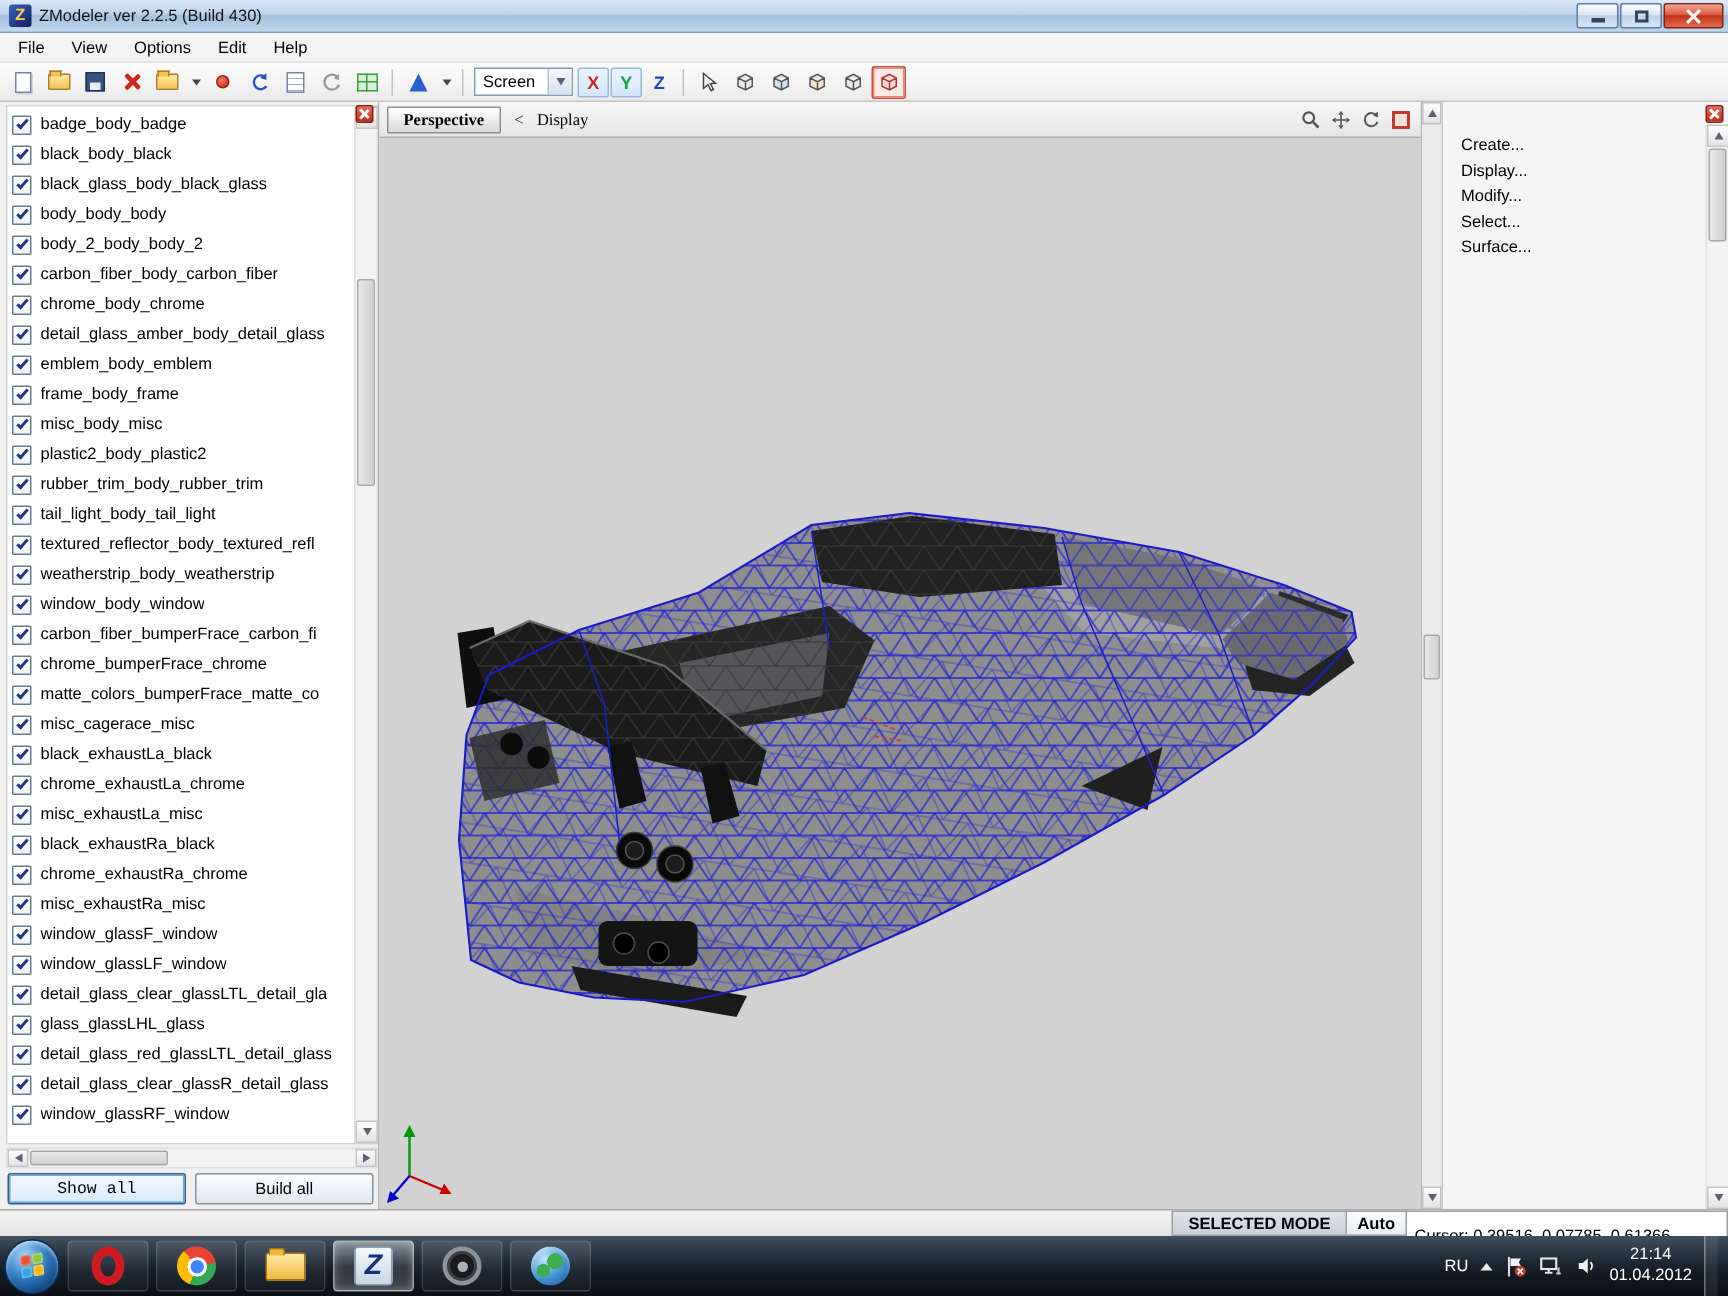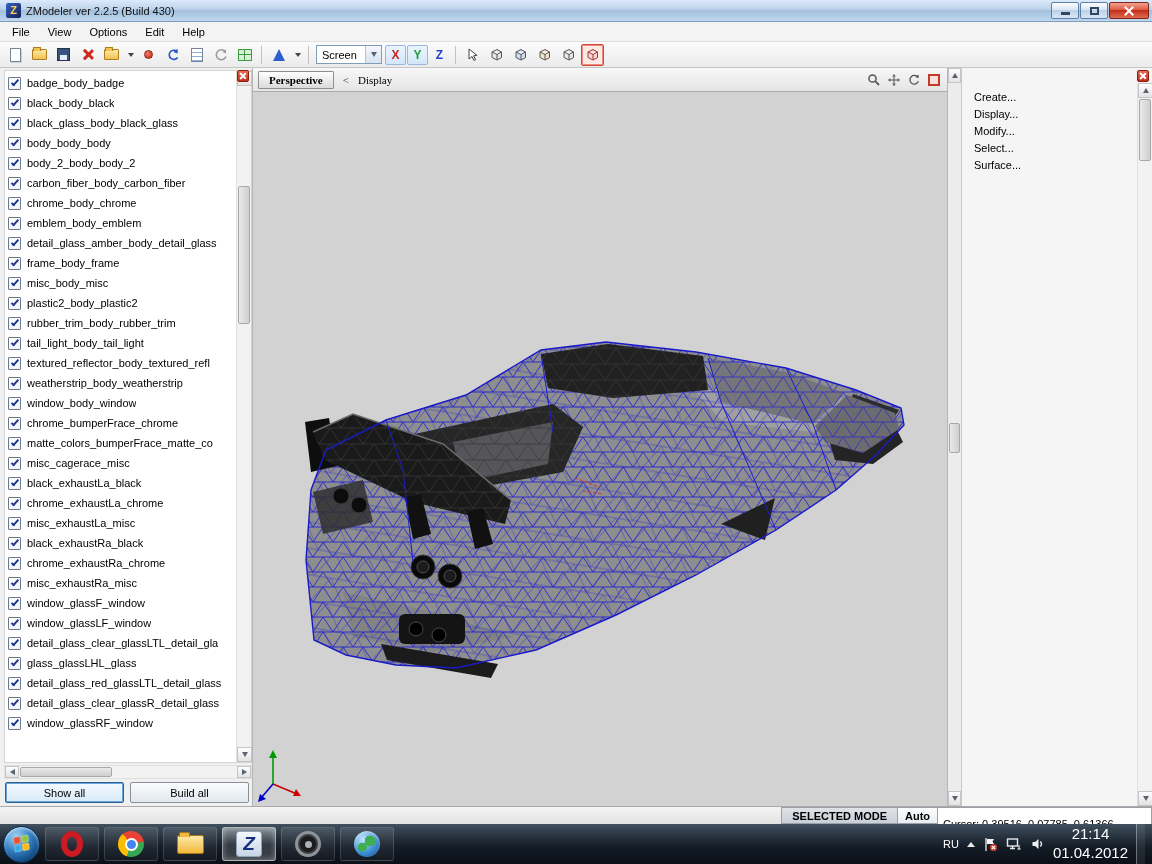--- a/index.html
+++ b/index.html
@@ -78,21 +78,21 @@
   .tri-down { width:0; height:0; border-left:3.5px solid transparent; border-right:3.5px solid transparent; border-top:5px solid #5a6470; }
   .tri-left { width:0; height:0; border-top:3.5px solid transparent; border-bottom:3.5px solid transparent; border-right:5px solid #5a6470; }
   .tri-right { width:0; height:0; border-top:3.5px solid transparent; border-bottom:3.5px solid transparent; border-left:5px solid #5a6470; }
   .vthumb { position:absolute; left:1px; width:12px; background:linear-gradient(90deg,#e9e9e9,#cfcfcf); border:1px solid #a8a8a8; border-radius:2px; }
   .hscroll { height:14px; margin-top:2px; background:#f2f2f2; position:relative; border:1px solid #e0e0e0; }
   .hs-arrow { position:absolute; top:0; width:14px; height:12px; background:linear-gradient(#fdfdfd,#e3e3e3); border:1px solid #c5c5c5; display:flex; align-items:center; justify-content:center; }
   .hs-arrow.left { left:0; } .hs-arrow.right { right:0; }
   .hthumb { position:absolute; left:15px; top:1px; width:92px; height:10px; background:linear-gradient(#e9e9e9,#cfcfcf); border:1px solid #a8a8a8; border-radius:2px; }
   .btn-row { display:flex; gap:6px; padding:3px 3px 1px 1px; }
   .panel-btn { flex:1; height:21px; display:flex; align-items:center; justify-content:center; background:linear-gradient(#fafcfe,#e2e8ef); border:1px solid #8a9097; border-radius:2px; }
-  .panel-btn.focused { border:1px solid #2c628b; box-shadow:inset 0 0 0 1px #6aa4d8; background:linear-gradient(#f3f9ff,#d9eafa); }
+  .panel-btn.focused { border:1px solid #2c628b; box-shadow:inset 0 0 0 1px #6aa4d8; background:linear-gradient(#f3f9ff,#d9eafa);font-family:Liberation Mono, monospace; }
 
   
   .viewport { width:696px; display:flex; flex-direction:column; border-left:1px solid #b5b5b5; border-right:1px solid #b5b5b5; min-height:0; }
   .vp-header { height:24px; background:linear-gradient(#f7f7f7,#e5e5e5); border-bottom:1px solid #ababab; display:flex; align-items:center; padding:0 5px; gap:7px;font-family:Liberation Serif, serif; }
   .vp-mode { border:1px solid #8f8f8f; background:linear-gradient(#ffffff,#dadada); padding:2px 10px; font-weight:bold; border-radius:1px; }
   .vp-back { color:#333; padding:0 2px; }
   .vp-icons { margin-left:auto; display:flex; align-items:center; gap:4px; }
   .vph-icon { width:16px; height:16px; display:flex; align-items:center; justify-content:center; }
   .red-toggle { width:12px; height:12px; border:2px solid #c23b2a; background:#f6e0da; }
   .vp-canvas { position:relative; flex:1; background:#d2d2d2; overflow:hidden; }
@@ -132,21 +132,21 @@
   .ico-z { width:26px; height:26px; border-radius:3px; background:linear-gradient(#f4f8fc,#c7d5e4); border:1px solid #8fa3b8; color:#16307c; font-weight:bold; font-size:19px; line-height:24px; text-align:center; font-style:italic; }
   .ico-wheel { width:26px; height:26px; border-radius:50%; background:#1b1b1b; border:3px solid #8d9399; box-shadow:inset 0 0 0 2px #3a3f45; display:flex; align-items:center; justify-content:center; }
   .ico-wheel .hub { width:7px; height:7px; border-radius:50%; background:#aab1b8; }
   .ico-globe { width:26px; height:26px; border-radius:50%;
       background:radial-gradient(circle at 62% 38%,#3fae4f 0 23%,transparent 24%),
                  radial-gradient(circle at 32% 62%,#3fae4f 0 18%,transparent 19%),
                  radial-gradient(circle at 35% 32%,#bfe6ff,#3f8fd4 55%,#16508f);
       box-shadow:inset 0 2px 3px rgba(255,255,255,.5); }
   .tray { margin-left:auto; display:flex; align-items:center; gap:8px; color:#fff; padding-right:4px; }
   .tray-tri { width:0; height:0; border-left:4px solid transparent; border-right:4px solid transparent; border-bottom:5px solid #e8e8e8; }
-  .clock { text-align:center; line-height:1.25; font-size:15px; }
+  .clock { text-align:center; line-height:1.25; font-size:11px; }
   .show-desktop { width:9px; height:40px; border-left:1px solid rgba(255,255,255,.35); background:rgba(255,255,255,.08); }
 </style>
 </head>
 <body>
 
 <div class="screen">
 
   <div class="titlebar">
     <div class="title-icon">Z</div>
     <div class="title-text">ZModeler ver 2.2.5 (Build 430)</div>
@@ -317,34 +317,34 @@
               <span class="cb">
                 <span class="check"></span>
               </span>
               <span class="row-label">chrome_body_chrome</span>
             </div>
 
             <div class="row">
               <span class="cb">
                 <span class="check"></span>
               </span>
+              <span class="row-label">detail_glass_amber_body_detail_glass</span>
+            </div>
+
+            <div class="row">
+              <span class="cb">
+                <span class="check"></span>
+              </span>
               <span class="row-label">emblem_body_emblem</span>
             </div>
 
             <div class="row">
               <span class="cb">
                 <span class="check"></span>
               </span>
-              <span class="row-label">detail_glass_amber_body_detail_glass</span>
-            </div>
-
-            <div class="row">
-              <span class="cb">
-                <span class="check"></span>
-              </span>
               <span class="row-label">frame_body_frame</span>
             </div>
 
             <div class="row">
               <span class="cb">
                 <span class="check"></span>
               </span>
               <span class="row-label">misc_body_misc</span>
             </div>
 
@@ -383,20 +383,26 @@
               <span class="row-label">weatherstrip_body_weatherstrip</span>
             </div>
 
             <div class="row">
               <span class="cb">
                 <span class="check"></span>
               </span>
               <span class="row-label">window_body_window</span>
             </div>
 
+            <div class="row">
+              <span class="cb">
+                <span class="check"></span>
+              </span>
+              <span class="row-label">carbon_fiber_bumperFrace_carbon_fi</span>
+            </div>
 
             <div class="row">
               <span class="cb">
                 <span class="check"></span>
               </span>
               <span class="row-label">chrome_bumperFrace_chrome</span>
             </div>
 
             <div class="row">
               <span class="cb">

